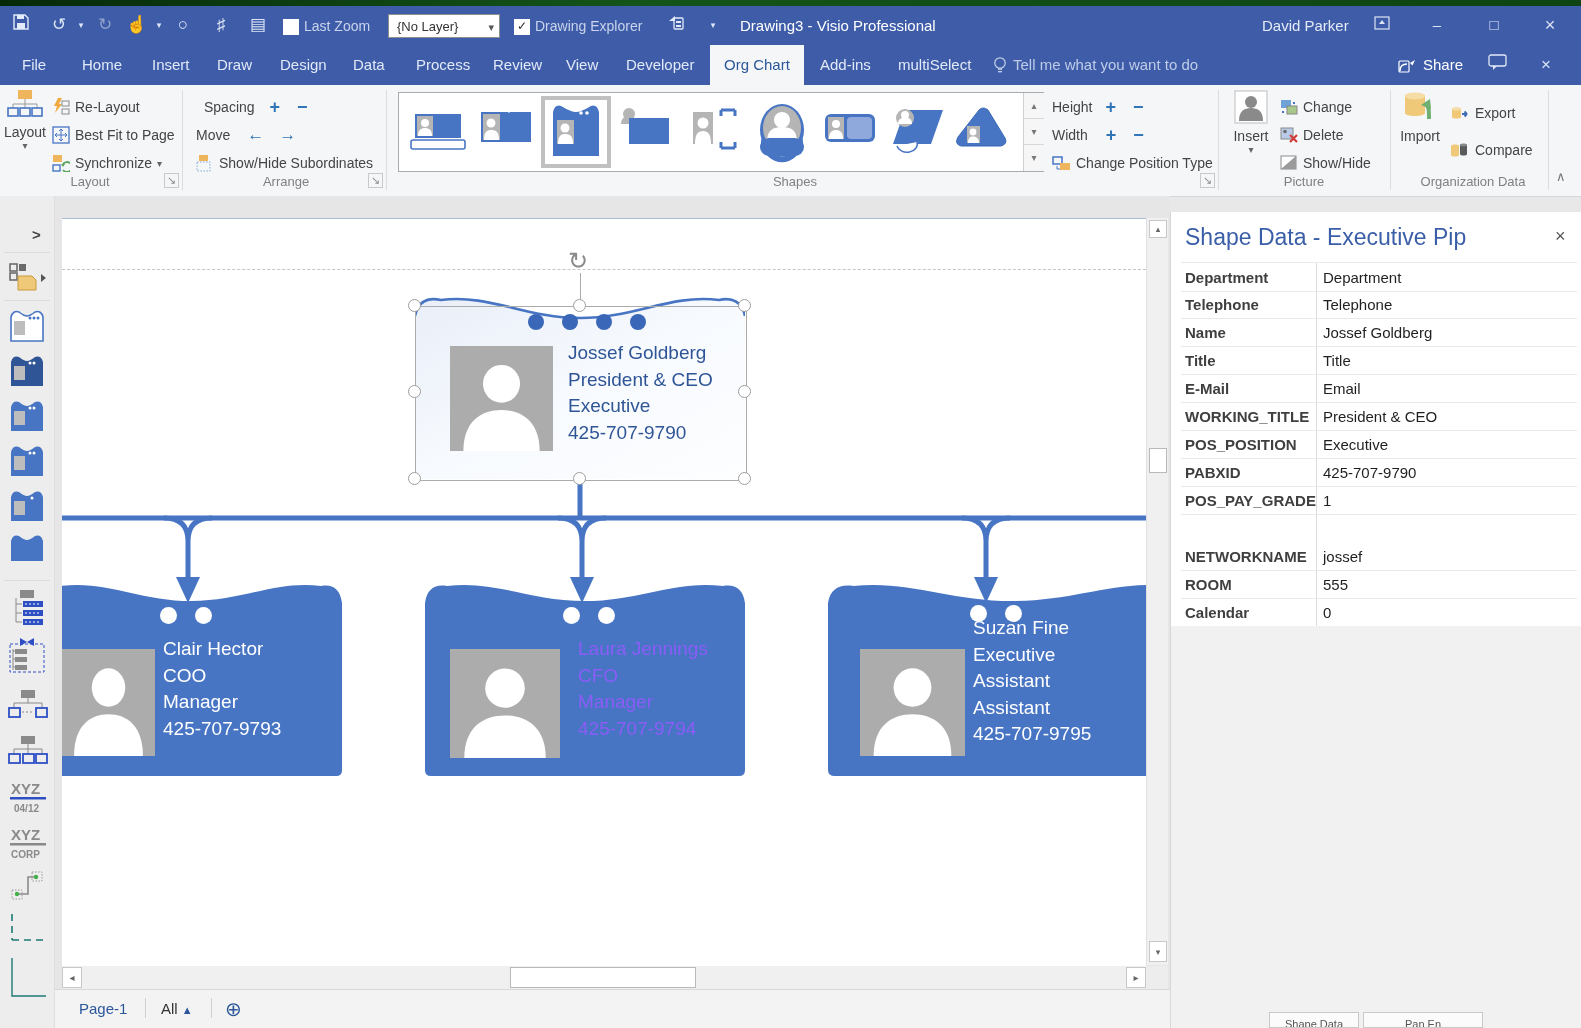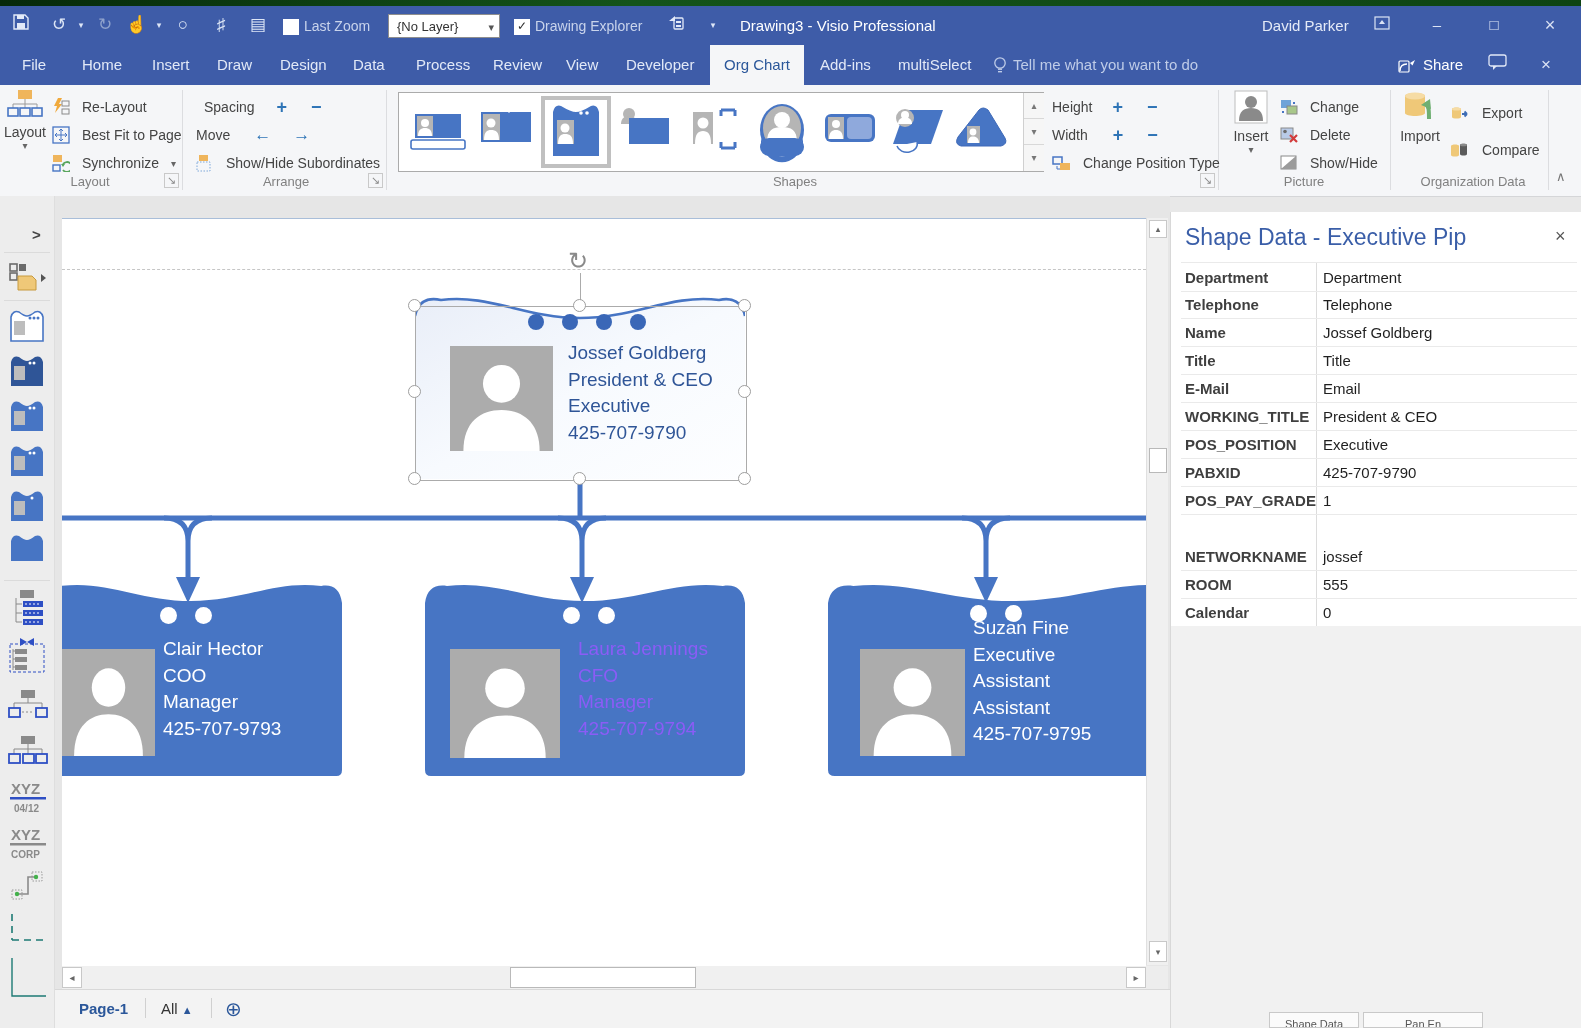--- a/index.html
+++ b/index.html
@@ -29,21 +29,21 @@
   .tellme{position:absolute;left:993px;top:0;height:40px;line-height:40px;color:#BFCCE8;font-size:15px;}
   .sharebtn{position:absolute;left:1398px;top:0;height:40px;line-height:40px;color:#FFFFFF;font-size:15px;}
   
   .ribbon{position:absolute;left:0;top:85px;width:1581px;height:111px;background:#F5F6F8;border-bottom:1px solid #D5D6D8;}
   .gdiv{position:absolute;top:5px;width:1px;height:100px;background:#DCDDE0;}
   .glabel{position:absolute;top:89px;font-size:13px;color:#808080;text-align:center;}
   .glaunch{position:absolute;top:88px;font-size:11px;color:#8A8A8A;width:13px;height:13px;border:1px solid #C9C9C9;
       line-height:12px;text-align:center;}
   .bigbtn{position:absolute;top:4px;width:46px;height:82px;text-align:center;font-size:14px;color:#444;}
   .bigbtn .dd{font-size:10px;color:#666;}
-  .ritem{position:absolute;height:26px;display:flex;align-items:center;gap:12px;font-size:14px;color:#444;white-space:nowrap;}
+  .ritem{position:absolute;height:26px;display:flex;align-items:center;gap:5px;font-size:14px;color:#444;white-space:nowrap;}
   .pm{color:#2E74B6;font-weight:bold;font-size:18px;line-height:18px;}
   .bluearrow{color:#2E74B6;font-weight:bold;font-size:17px;}
   .gallery{position:absolute;left:398px;top:7px;width:646px;height:80px;background:#FFFFFF;border:1px solid #ABABAB;box-sizing:border-box;}
   .galitem{position:absolute;top:7px;width:62px;height:64px;}
   .galitem.sel{outline:4px solid #C0C0C0;}
   .galscroll{position:absolute;left:624px;top:0;width:20px;height:78px;border-left:1px solid #D0D0D0;background:#F6F6F6;}
   .galbtn{position:absolute;left:0;width:20px;height:26px;text-align:center;color:#777;font-size:10px;line-height:26px;border-bottom:1px solid #D8D8D8;box-sizing:border-box;}
   
   .stencilbar{position:absolute;left:0;top:196px;width:55px;height:832px;background:#EDEDED;border-right:1px solid #DEDEDE;box-sizing:border-box;}
   .sdivider{position:absolute;left:4px;width:46px;height:1px;background:#DBDBDB;}
@@ -68,21 +68,21 @@
   .pclose{position:absolute;left:384px;top:14px;font-size:18px;color:#555;}
   .prow{position:absolute;left:10px;width:396px;height:28px;border-bottom:1px solid #EAEAEA;}
   .plabel{position:absolute;left:4px;top:6px;font-size:15px;font-weight:bold;color:#3F3F3F;}
   .pvalue{position:absolute;left:142px;top:6px;font-size:15px;color:#1F1F1F;}
   .pvsep{position:absolute;left:145px;top:50px;width:1px;height:364px;background:#DCDCDC;}
   .pbottom{position:absolute;left:0;top:414px;width:410px;height:402px;background:#F1F1F1;}
   .ptab{position:absolute;top:800px;height:16px;background:#FBFBFB;border:1px solid #C9C9C9;font-size:11px;color:#555;
         overflow:hidden;line-height:22px;text-align:center;box-sizing:border-box;}
   
   .pagebar{position:absolute;left:55px;top:989px;width:1115px;height:39px;background:#F3F3F3;border-top:1px solid #D8D8D8;box-sizing:border-box;}
-  .pgname{position:absolute;left:24px;top:10px;font-size:15px;font-weight:bold;color:#2B579A;}
+  .pgname{position:absolute;left:24px;top:10px;font-size:15px;font-weight:normal;color:#2B579A;}
   .pgsep{position:absolute;top:8px;width:1px;height:20px;background:#D0D0D0;}
   .pgall{position:absolute;left:106px;top:10px;font-size:15px;color:#333;}
   .pgadd{position:absolute;left:170px;top:7px;font-size:20px;color:#2B579A;}
   .sicon{position:absolute;left:8px;}
 </style>
 </head>
 <body>
 
 <div class="app">
 

